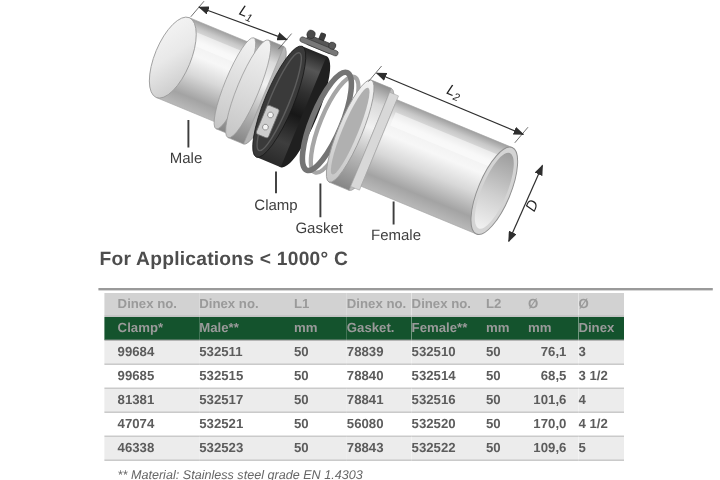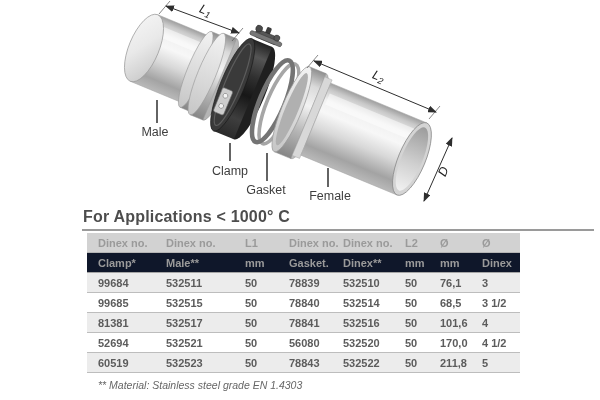--- a/index.html
+++ b/index.html
@@ -6,38 +6,38 @@
   body{
     width:600px;height:400px;background:#ffffff;position:relative;overflow:hidden;
     font-family:"Liberation Sans",sans-serif;
   }
   .diagram{position:absolute;left:0;top:0;}
   .part-label{font-size:12.5px;fill:#3e3e3e;}
   .dim-label{font-size:12.5px;font-style:italic;fill:#1f1f1f;}
   .dim-sub{font-size:9px;}
   .content{position:absolute;left:82px;top:208px;width:512px;}
   .heading{
-    margin:0;padding:0 0 3px 1px;font-size:16px;font-weight:bold;color:#4d4d4d;
+    margin:0;padding:0 0 14px 1px;font-size:16px;font-weight:bold;color:#4d4d4d;
     letter-spacing:.2px;border-bottom:2px solid #9a9a9a;line-height:18px;
   }
   table.apps{
     border-collapse:collapse;table-layout:fixed;width:433px;margin:2px 0 0 5px;
     font-size:11px;color:#5c5c5c;
   }
   .apps th,.apps td{
     padding:0;height:19px;text-align:left;font-weight:bold;
     white-space:nowrap;overflow:hidden;vertical-align:middle;
   }
   .apps th{color:#9a9a9a;}
   .apps .c0{padding-left:11px;}
   .apps thead tr.hrow1{background:#d2d2d2;border-bottom:1px solid #b5b5b5;}
-  .apps thead tr.hrow2{background:#0f172a;border-bottom:1px solid #a5a5a5;}
+  .apps thead tr.hrow2{background:#14532d;border-bottom:1px solid #a5a5a5;}
   .apps tbody tr{border-bottom:1px solid #bdbdbd;margin-left:21px;}
   .apps tbody tr:nth-child(odd){background:#ececec;}
-  .apps td.num-right{padding-right:10px;}
+  .apps td.num-right{text-align:right;padding-right:10px;}
   .footnotes{margin:7px 0 0 16px;font-size:10.5px;font-style:italic;color:#666;}
   .footnotes p{margin:0 0 7px 0;line-height:11px;}
 </style>
 </head>
 <body>
 
 <svg class="diagram" width="600" height="207" viewBox="0 0 600 207" aria-hidden="true">
   <defs>
     <linearGradient id="gPipe" x1="0" y1="0" x2="0" y2="1">
       <stop offset="0" stop-color="#9f9f9f"></stop>
@@ -186,21 +186,21 @@
         <th>Dinex no.</th>
         <th>L2</th>
         <th>Ø</th>
         <th>Ø</th>
       </tr>
       <tr class="hrow2">
         <th class="c0">Clamp*</th>
         <th>Male**</th>
         <th>mm</th>
         <th>Gasket.</th>
-        <th>Dinex**</th>
+        <th>Female**</th>
         <th>mm</th>
         <th>mm</th>
         <th>Dinex</th>
       </tr>
     </thead>
     <tbody>
       <tr>
         <td class="c0">99684</td>
         <td>532511</td>
         <td>50</td>
@@ -224,37 +224,37 @@
         <td class="c0">81381</td>
         <td>532517</td>
         <td>50</td>
         <td>78841</td>
         <td>532516</td>
         <td>50</td>
         <td class="num-right">101,6</td>
         <td>4</td>
       </tr>
       <tr>
-        <td class="c0">52694</td>
+        <td class="c0">47074</td>
         <td>532521</td>
         <td>50</td>
         <td>56080</td>
         <td>532520</td>
         <td>50</td>
         <td class="num-right">170,0</td>
         <td>4 1/2</td>
       </tr>
       <tr>
-        <td class="c0">60519</td>
+        <td class="c0">46338</td>
         <td>532523</td>
         <td>50</td>
         <td>78843</td>
         <td>532522</td>
         <td>50</td>
-        <td class="num-right">211,8</td>
+        <td class="num-right">109,6</td>
         <td>5</td>
       </tr>
     </tbody>
   </table>
 
   <div class="footnotes">
     <p>** Material: Stainless steel grade EN 1.4303</p>
   </div>
 </div>
 

